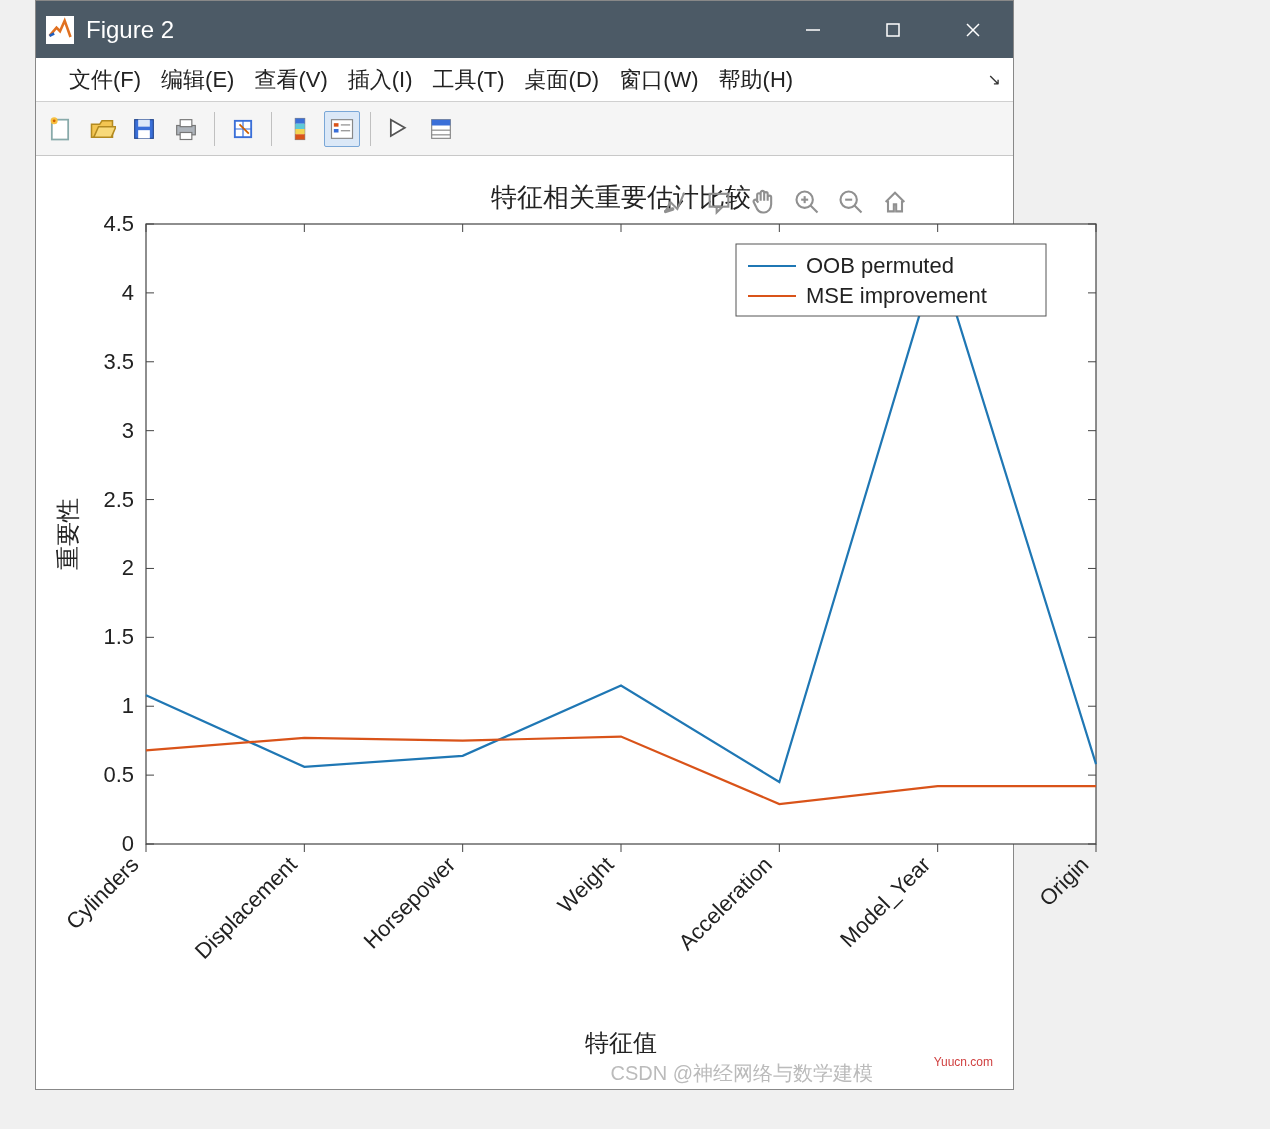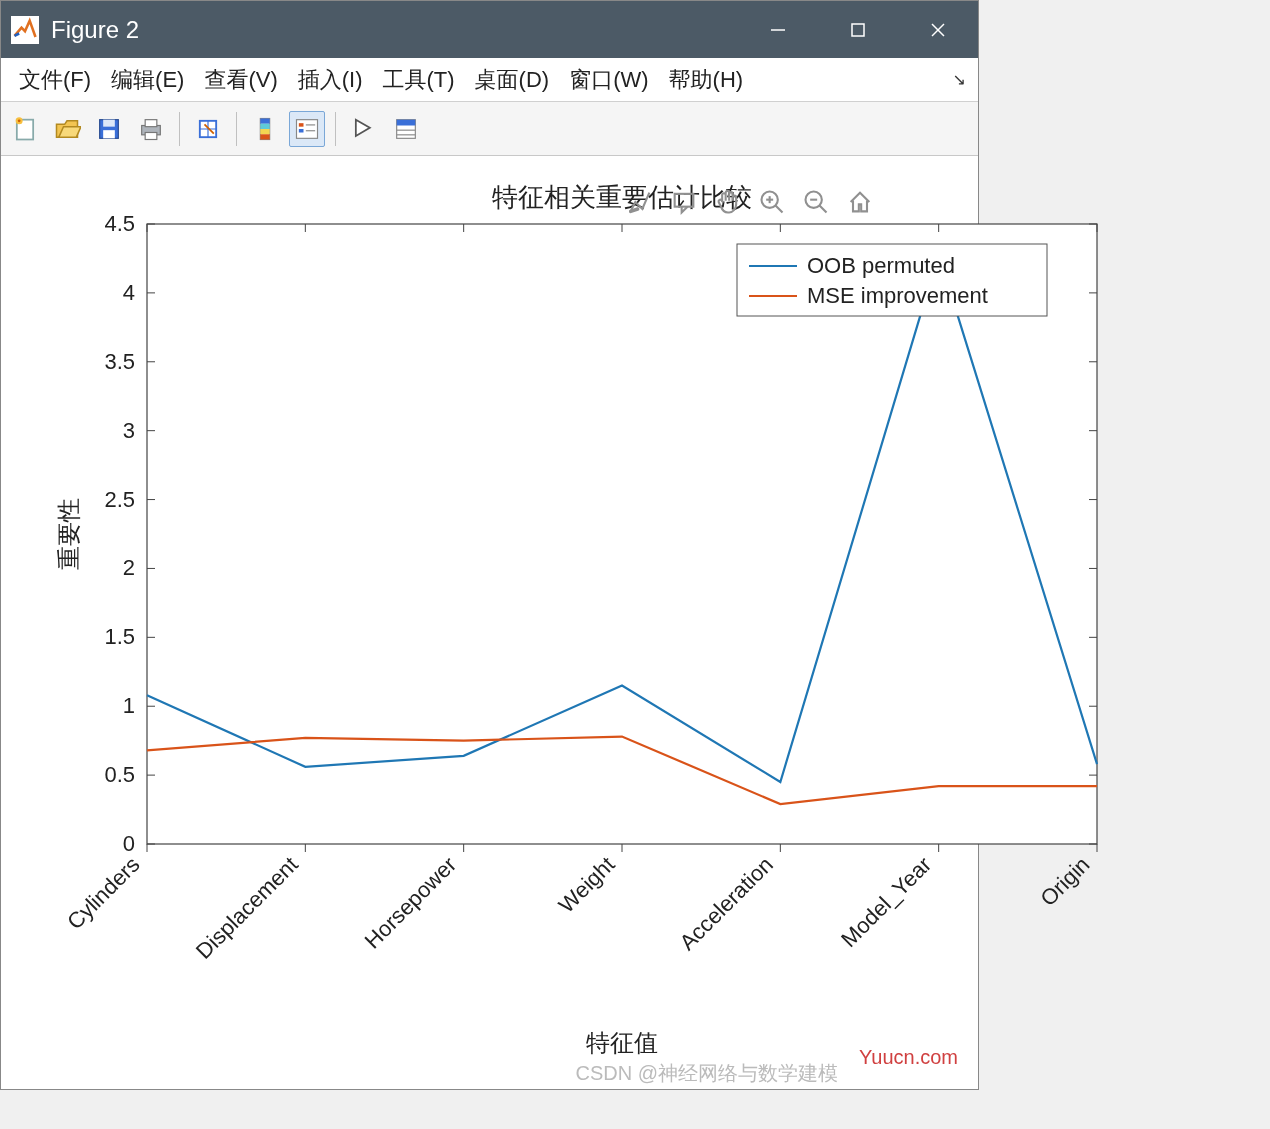--- a/index.html
+++ b/index.html
@@ -11,20 +11,21 @@
     overflow: hidden;
   }
   .window {
     width: 979px;
     height: 1090px;
     background: #fff;
     border: 1px solid #888;
     display: flex;
     flex-direction: column;
     position: relative;
+    margin-left: 35px;
   }
   
   .titlebar {
     height: 57px;
     background: #4c5a66;
     display: flex;
     align-items: center;
     color: #fff;
     font-size: 24px;
     padding-left: 10px;
@@ -43,21 +44,21 @@
     display: flex; align-items: center; justify-content: center;
     color: #fff; font-size: 20px;
   }
   
   .menubar {
     height: 44px;
     background: #fff;
     border-bottom: 1px solid #d0d0d0;
     display: flex;
     align-items: center;
-    padding: 0 8px;
+    padding: 0 23px;
     font-size: 22px;
     color: #222;
     position: relative;
   }
   .menubar .menu-item { padding: 4px 10px; }
   .menubar .menu-arrow {
     position: absolute; right: 12px; font-size: 16px; color: #333;
   }
   
   .toolbar {
@@ -76,21 +77,20 @@
     border-radius: 2px;
   }
   .tbtn.active { background: #dbe8f7; border-color: #7aa7d7; }
   .tsep { width: 1px; height: 34px; background: #c0c0c0; margin: 0 4px; }
   .tbtn svg { width: 28px; height: 28px; }
   
   .chart-area {
     flex: 1;
     position: relative;
     background: #fff;
-    padding-left: 36px;
   }
   .axes-toolbar {
     position: absolute;
     top: 28px;
     right: 100px;
     display: flex;
     gap: 8px;
   }
   .axbtn {
     width: 36px; height: 36px;
@@ -98,21 +98,21 @@
     color: #808080;
   }
   .axbtn svg { width: 28px; height: 28px; stroke: #909090; fill: none; stroke-width: 1.8; }
   svg.plot {
     display: block;
   }
   .plot text { font-family: "Microsoft YaHei","SimSun",Arial,sans-serif; }
   .watermark1 {
     position: absolute;
     right: 20px; bottom: 20px;
-    color: #d04040; font-size: 20px; font-family: Arial;
+    color: #d04040; font-size: 12px; font-family: Arial;
   }
   .watermark2 {
     position: absolute;
     right: 140px; bottom: 2px;
     color: #bbb; font-size: 20px;
   }
 </style>
 </head>
 <body>
 

